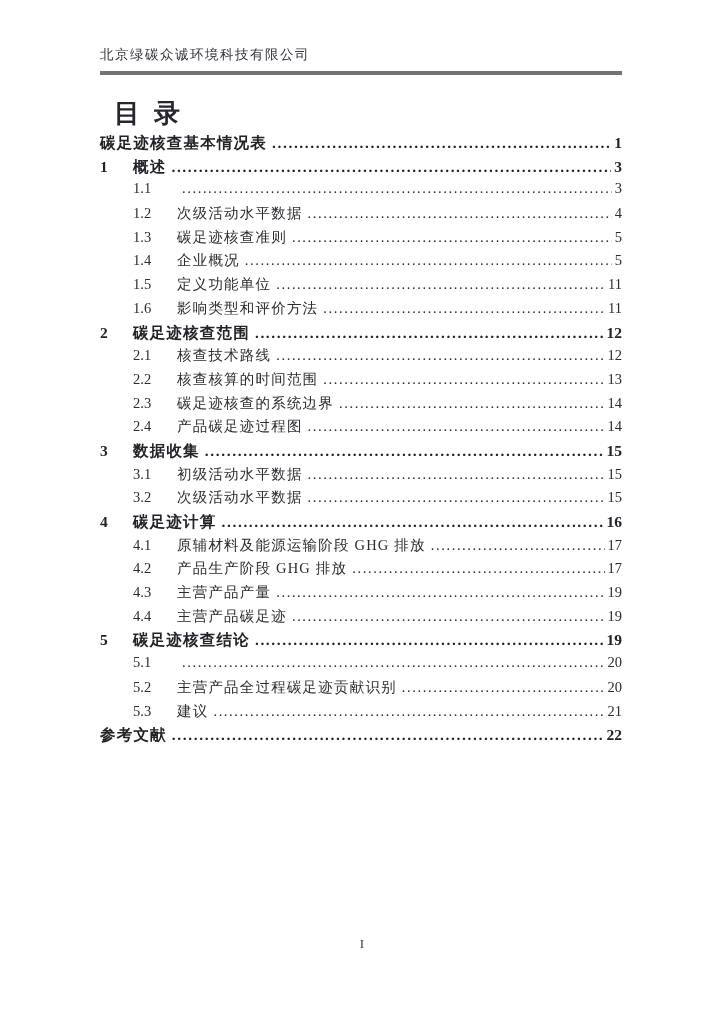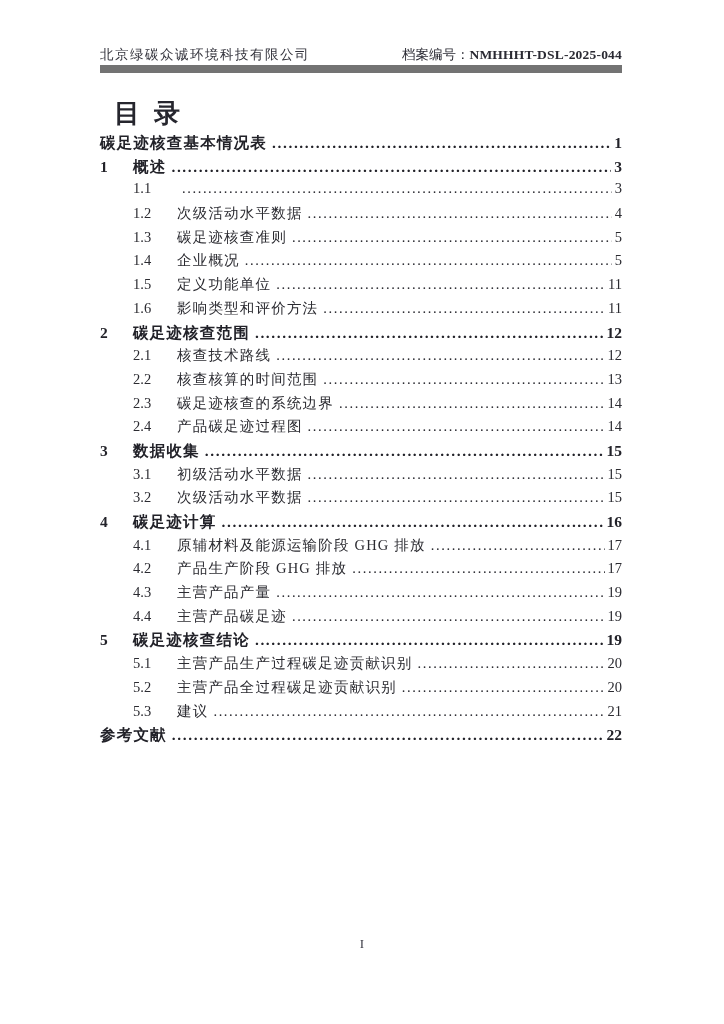--- a/index.html
+++ b/index.html
@@ -12,22 +12,22 @@
   }
   .page {
     position: relative;
     width: 724px; height: 1024px;
     background: #ffffff;
   }
   
   .header {
     position: absolute; top: 46px; left: 100px; width: 522px;
     display: flex; justify-content: space-between; align-items: flex-end;
-    border-bottom: 8px solid #737373;
-    padding-bottom: 1px;
+    border-bottom: 4px solid #737373;
+    padding-bottom: 7px;
     font-size: 13.5px;
   }
   .header .company { letter-spacing: 1.5px; color: #33333c; }
   .header .archive { color: #2a2a33; white-space: nowrap; }
   .header .archive .num { font-weight: bold; letter-spacing: 0.2px; }
   
   .toc-title {
     position: absolute; top: 96px; left: 100px; width: 522px;
     font-size: 26px; font-weight: bold;
     letter-spacing: 14px; text-indent: 14px;
@@ -62,23 +62,20 @@
     font-size: 13px; color: #3a3a45;
   }
 </style>
 </head>
 <body>
 
 <div class="page">
 
   <div class="header">
     <span class="company">北京绿碳众诚环境科技有限公司</span>
-    <span class="archive">
-      <span>档案编号：</span><span class="num">NMHHHT-DSL-2025-044</span>
-    </span>
   </div>
 
   <div class="toc-title">目录</div>
 
   <div class="toc">
       <div class="toc-row bold">
         <span class="toc-label">碳足迹核查基本情况表</span>
         <span class="toc-leader">................................................................................................................................................................</span>
         <span class="toc-page">1</span>
       </div>
@@ -202,21 +199,20 @@
         <span class="toc-page">19</span>
       </div>
       <div class="toc-row bold">
         <span class="toc-num">5</span>
         <span class="toc-label">碳足迹核查结论</span>
         <span class="toc-leader">................................................................................................................................................................</span>
         <span class="toc-page">19</span>
       </div>
       <div class="toc-row sub">
         <span class="toc-num">5.1</span>
-        <span class="toc-label">主营产品生产过程碳足迹贡献识别</span>
         <span class="toc-leader">................................................................................................................................................................</span>
         <span class="toc-page">20</span>
       </div>
       <div class="toc-row sub">
         <span class="toc-num">5.2</span>
         <span class="toc-label">主营产品全过程碳足迹贡献识别</span>
         <span class="toc-leader">................................................................................................................................................................</span>
         <span class="toc-page">20</span>
       </div>
       <div class="toc-row sub">

